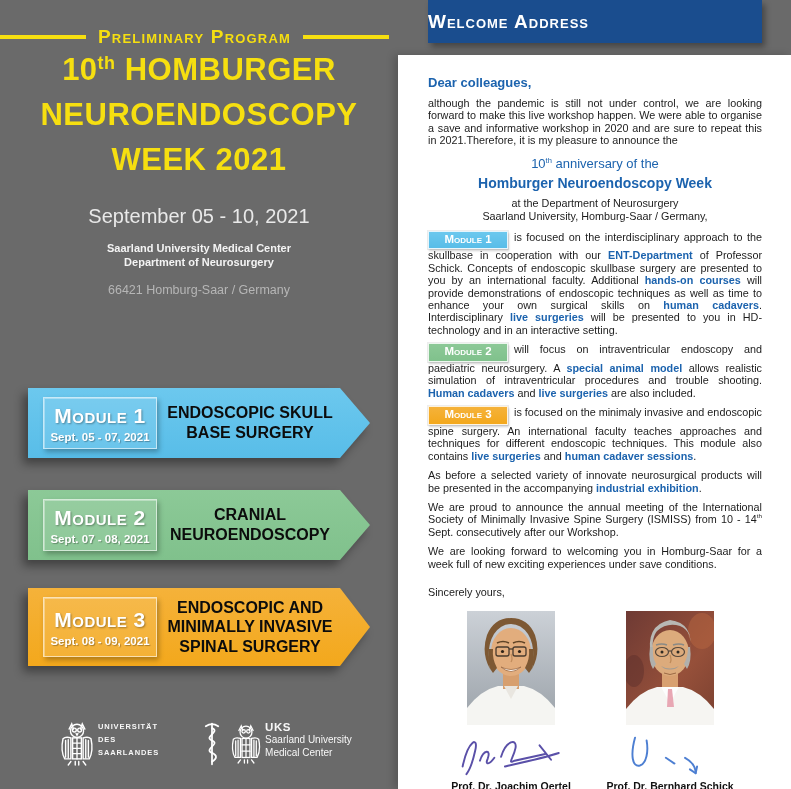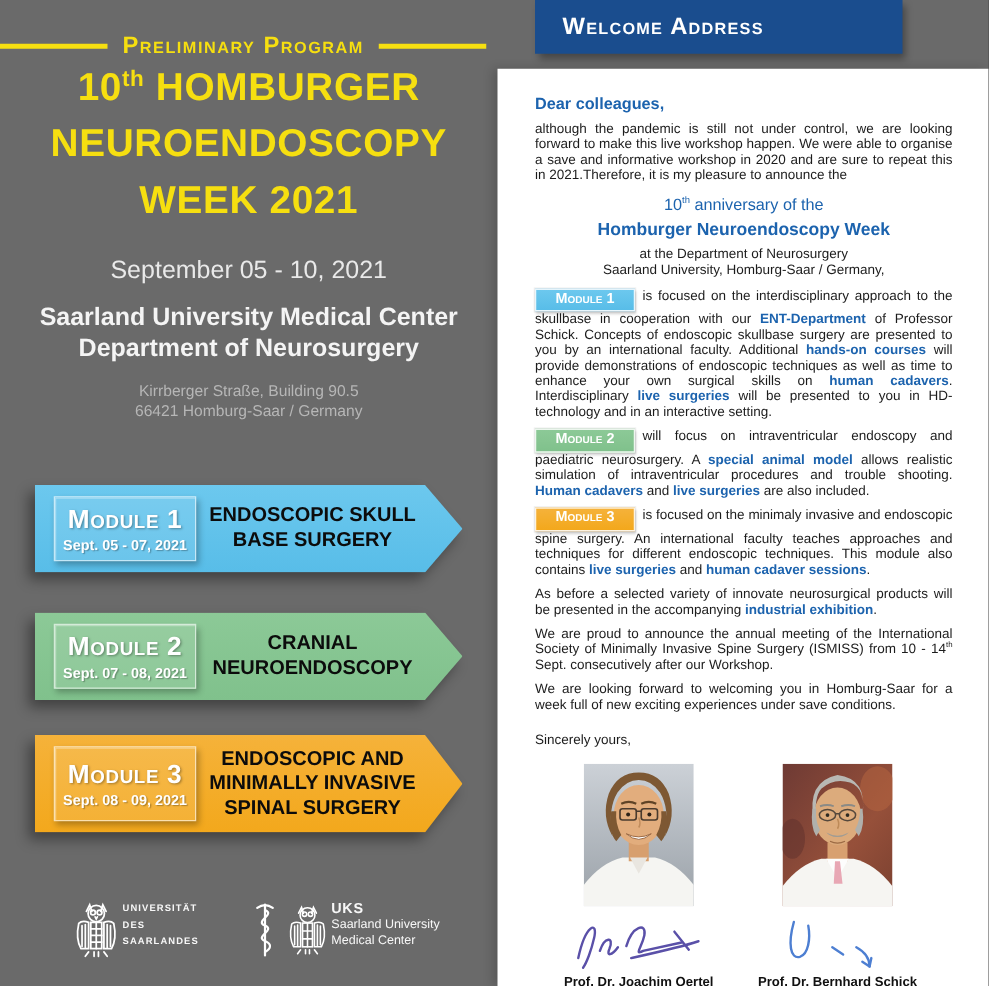--- a/index.html
+++ b/index.html
@@ -8,21 +8,21 @@
         -webkit-font-smoothing:antialiased;}
   
   .left{position:absolute;left:0;top:0;width:398px;height:100%;}
   .prelim{display:flex;align-items:center;justify-content:flex-start;gap:12px;padding-top:26px;}
   .prelim .bar{width:86px;height:4px;background:var(--yellow,#f6df10);}
   .prelim-label{color:var(--yellow,#f6df10);font-variant:small-caps;font-weight:bold;
                 font-size:19px;letter-spacing:1.2px;}
   .title{text-align:center;color:var(--yellow,#f6df10);
          font-size:31px;font-weight:bold;line-height:1.45;letter-spacing:0.5px;}
   .date{margin-top:22px;text-align:center;color:#e9e9e9;font-size:20px;}
-  .org{margin-top:14px;text-align:center;color:#f4f4f4;font-weight:bold;font-size:20px;line-height:1.25;}
+  .org{margin-top:14px;text-align:center;color:#f4f4f4;font-weight:bold;font-size:11px;line-height:1.25;}
   .addr{margin-top:13px;text-align:center;color:#b6b6b6;font-size:12.5px;line-height:1.32;}
   .arrow-wrap{position:absolute;left:28px;width:342px;filter:drop-shadow(-5px 6px 5px rgba(0,0,0,0.38));}
   .aw1{top:388px;height:70px;} .aw2{top:490px;height:70px;} .aw3{top:588px;height:78px;}
   .arrow{position:relative;width:100%;height:100%;
          clip-path:polygon(0 0,calc(100% - 30px) 0,100% 50%,calc(100% - 30px) 100%,0 100%);}
   .a1{background:linear-gradient(180deg,#6cc8ee,var(--module1,#58bde8));}
   .a2{background:linear-gradient(180deg,#8cc997,var(--module2,#80c18c));}
   .a3{background:linear-gradient(180deg,#f5b23a,var(--module3,#f3a81c));}
   .badge-box{position:absolute;left:15px;top:9px;bottom:9px;width:112px;
              border:1px solid rgba(255,255,255,0.6);background:rgba(255,255,255,0.10);
@@ -32,23 +32,23 @@
                  text-shadow:1px 1px 2px rgba(0,0,0,0.35);}
   .badge-box .bd{font-size:11.5px;font-weight:bold;margin-top:3px;text-shadow:1px 1px 1px rgba(0,0,0,0.3);}
   .arrow-title{position:absolute;left:138px;right:36px;top:0;bottom:0;display:flex;align-items:center;
                justify-content:center;text-align:center;font-weight:bold;font-size:16px;color:#0c0c0c;line-height:1.22;}
   .logos{position:absolute;left:56px;bottom:22px;display:flex;gap:38px;align-items:center;color:rgba(255,255,255,0.95);}
   .logo-group{display:flex;align-items:flex-start;}
   .uni-text{font-size:7.5px;font-weight:bold;letter-spacing:0.9px;line-height:1.7;}
   .uks-text .l1{font-weight:bold;font-size:11.5px;letter-spacing:0.5px;}
   .uks-text .l2,.uks-text .l3{font-size:10px;line-height:1.3;}
   
-  .welcome-header{position:absolute;left:428px;top:0;width:294px;height:43px;
+  .welcome-header{position:absolute;left:428px;top:0;width:334px;height:43px;
                   background:var(--headerBlue,#1a4d8e);color:#fff;display:flex;align-items:center;
-                  padding-left:22px;box-sizing:border-box;font-variant:small-caps;font-weight:bold;
+                  box-sizing:border-box;font-variant:small-caps;font-weight:bold;
                   font-size:19px;letter-spacing:1px;box-shadow:3px 4px 6px rgba(0,0,0,0.35);}
   .card{position:absolute;left:398px;top:55px;right:0;bottom:0;background:#fff;
         padding:20px 29px 0 30px;box-sizing:border-box;box-shadow:-4px 0 8px rgba(0,0,0,0.18);
         color:#1c1c1c;}
   .salutation{color:var(--textBlue,#1c63ae);font-weight:bold;font-size:13px;}
   .card p{margin:7px 0 0 0;font-size:10.8px;line-height:1.15;text-align:justify;}
   .centered{text-align:center;}
   .ann1{color:var(--textBlue,#1c63ae);font-size:13px;margin-top:9px;}
   .ann2{color:var(--textBlue,#1c63ae);font-weight:bold;font-size:14px;margin-top:4px;}
   .venue{font-size:10.8px;margin-top:6px;line-height:1.25;}
@@ -88,21 +88,20 @@
     </div>
 
     <div class="date">September 05 - 10, 2021</div>
 
     <div class="org">
       <div>Saarland University Medical Center</div>
       <div>Department of Neurosurgery</div>
     </div>
 
     <div class="addr">
-      <div>Kirrberger Straße, Building 90.5</div>
       <div>66421 Homburg-Saar / Germany</div>
     </div>
 
     <div class="arrow-wrap aw1">
       <div class="arrow a1">
         <div class="badge-box">
           <div class="bm">Module 1</div>
           <div class="bd">Sept. 05 - 07, 2021</div>
         </div>
         <div class="arrow-title">ENDOSCOPIC SKULL BASE SURGERY</div>

